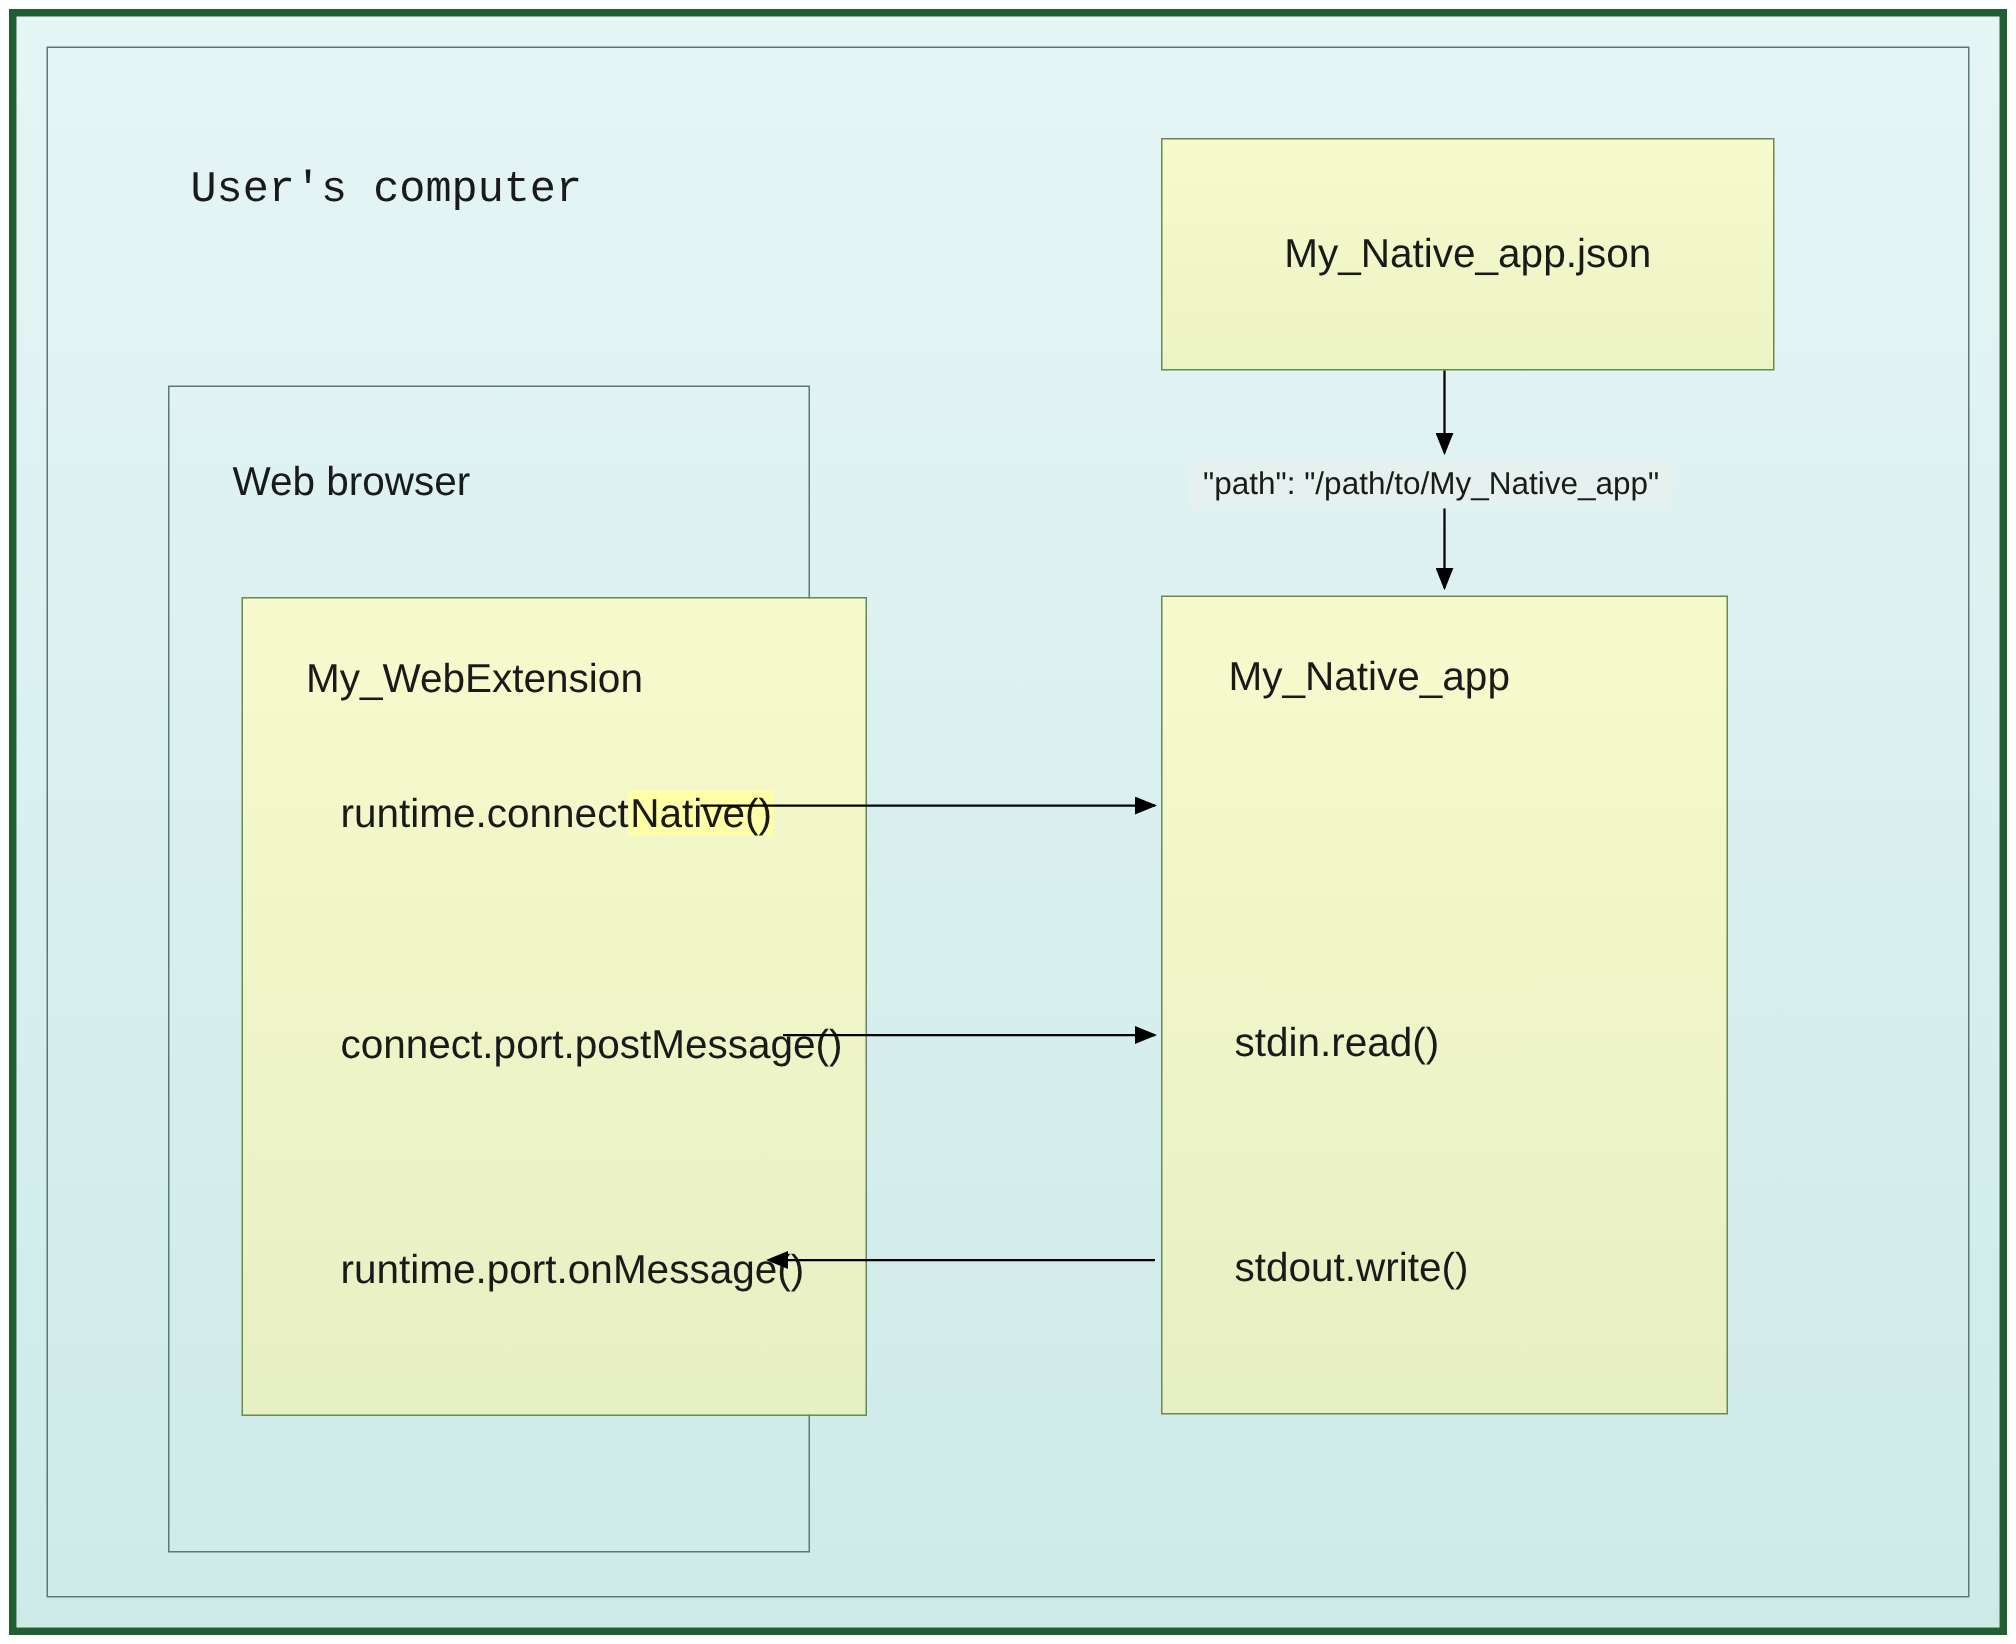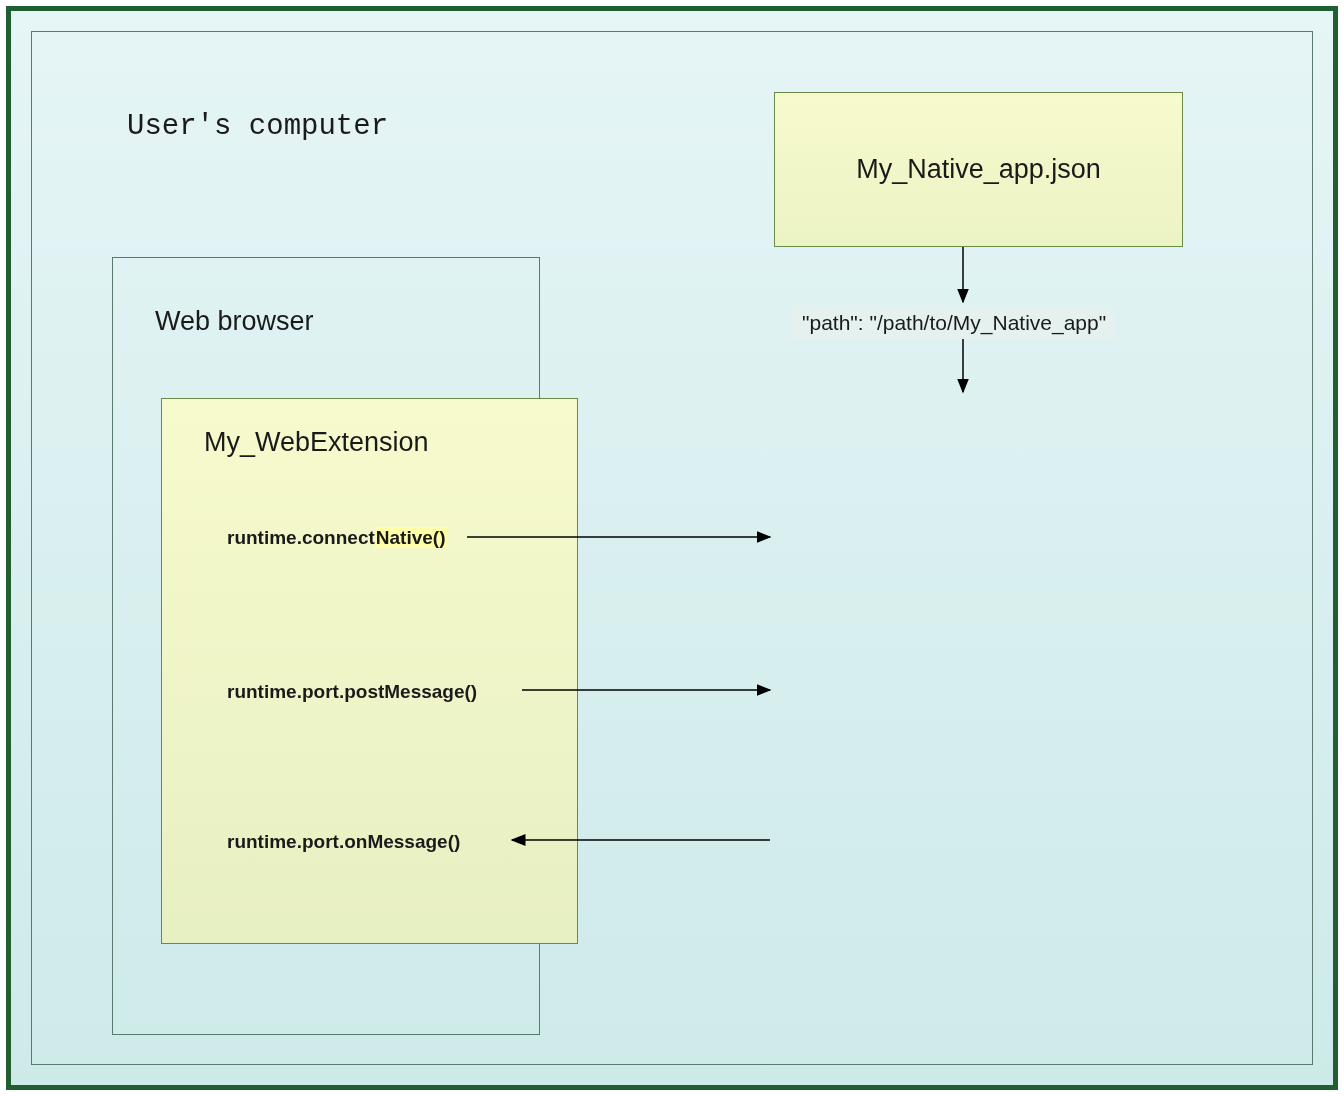--- a/index.html
+++ b/index.html
@@ -32,23 +32,23 @@
       color: #1a1a1a;
       font-weight: 400;
       font-family: Liberation Mono, monospace;
     }
     .label-med {
       font-size: 27px;
       color: #1a1a1a;
       font-weight: 400;
     }
     .label-sm {
-      font-size: 19px;
+      font-size: 27px;
       color: #1a1a1a;
-      font-weight: 700;
+      font-weight: 400;
     }
     .users-computer-label {
       position: absolute;
       left: 95px;
       top: 78px;
     }
     .web-browser-box {
       position: absolute;
       left: 80px;
       top: 225px;
@@ -67,21 +67,21 @@
       left: 48px;
       top: 140px;
       width: 417px;
       height: 546px;
       border: 1px solid #6b8a4a;
       background: linear-gradient(180deg, #f7facc 0%, #e7f0c3 100%);
     }
     .web-extension-title {
       position: absolute;
       left: 42px;
-      top: 28px;
+      top: 38px;
     }
     .ext-line1 { position: absolute; left: 65px; top: 128px; }
     .ext-line2 { position: absolute; left: 65px; top: 282px; }
     .ext-line3 { position: absolute; left: 65px; top: 432px; }
     .native-json-box {
       position: absolute;
       left: 742px;
       top: 60px;
       width: 409px;
       height: 155px;
@@ -134,31 +134,36 @@
 
     <div class="web-browser-box">
       <div class="label-med web-browser-label">Web browser</div>
 
       <div class="web-extension-box">
         <div class="label-med web-extension-title">My_WebExtension</div>
 
         <div class="label-sm ext-line1">
           <span>runtime.connect</span><span class="highlight">Native()</span>
         </div>
-        <div class="label-sm ext-line2">runtime.port.postMessage()</div>
+        <div class="label-sm ext-line2">connect.port.postMessage()</div>
         <div class="label-sm ext-line3">runtime.port.onMessage()</div>
       </div>
     </div>
 
     <div class="native-json-box">
       <div class="label-med">My_Native_app.json</div>
     </div>
 
     <div class="path-label">"path": "/path/to/My_Native_app"</div>
 
+    <div class="native-app-box">
+      <div class="label-med native-title">My_Native_app</div>
+      <div class="label-sm native-line1">stdin.read()</div>
+      <div class="label-sm native-line2">stdout.write()</div>
+    </div>
 
     <svg class="arrows">
       <defs>
         <marker id="arrowhead" markerWidth="10" markerHeight="8" refX="9" refY="4" orient="auto">
           <polygon points="0 0, 10 4, 0 8" fill="#000"></polygon>
         </marker>
       </defs>
 
       <line x1="931" y1="215" x2="931" y2="270" stroke="#000" stroke-width="1.5" marker-end="url(#arrowhead)"></line>
 

